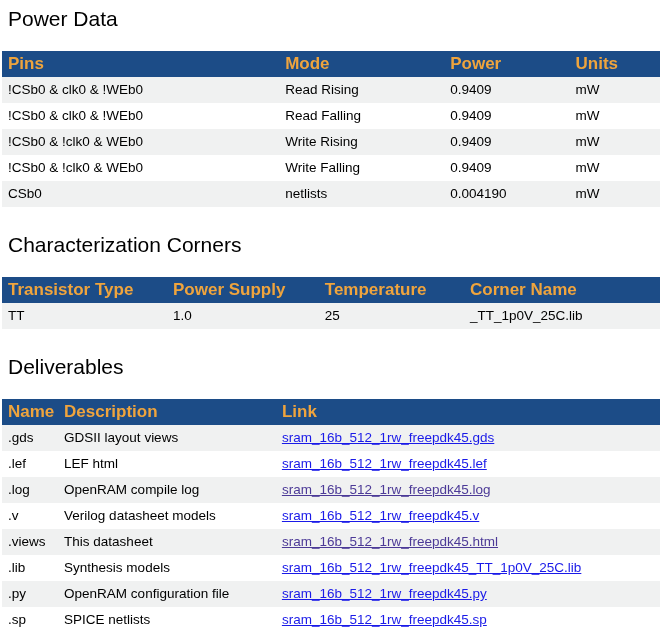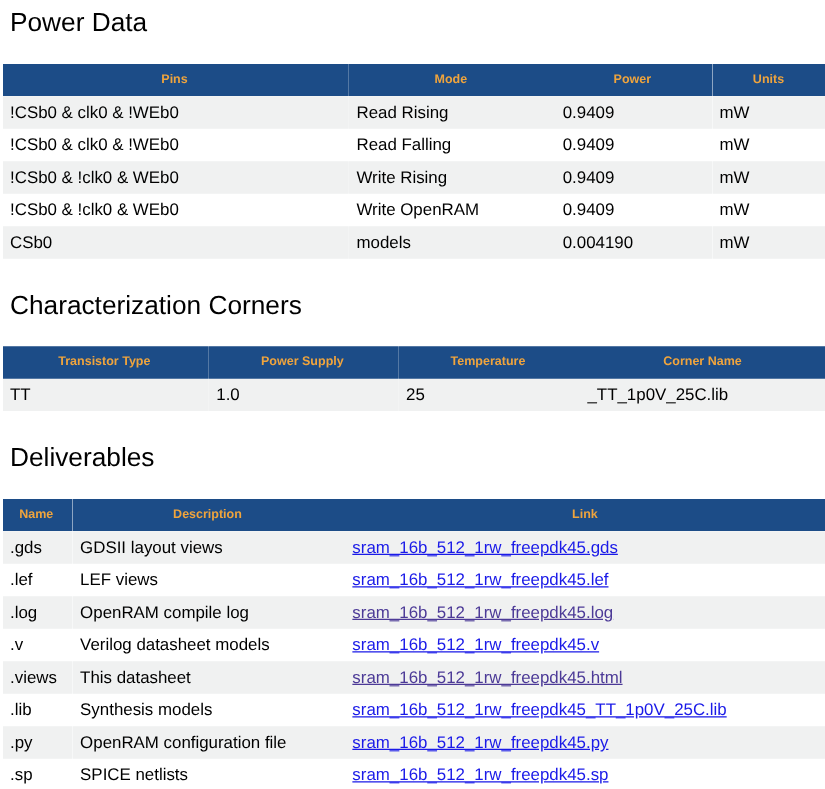--- a/index.html
+++ b/index.html
@@ -18,23 +18,23 @@
   }
   section:first-of-type h2 { margin-top: 5px; }
   table {
     width: 100%;
     border-collapse: collapse;
     table-layout: fixed;
   }
   th {
     background: var(--header-bg, #1c4c87);
     color: var(--header-fg, #efa43d);
-    text-align: center;
+    text-align: left;
     font-weight: 700;
-    font-size: 10px;
+    font-size: 17px;
     line-height: 16px;
     padding: 5px 8px 5px 6px;
     overflow: hidden;
     white-space: nowrap;
     margin-left: 32px;
   }
   td {
     font-size: 13.5px;
     line-height: 16px;
     padding: 5px 8px 5px 6px;
@@ -82,27 +82,27 @@
           <td>mW</td>
         </tr>
         <tr>
           <td>!CSb0 &amp; !clk0 &amp; WEb0</td>
           <td>Write Rising</td>
           <td>0.9409</td>
           <td>mW</td>
         </tr>
         <tr>
           <td>!CSb0 &amp; !clk0 &amp; WEb0</td>
-          <td>Write OpenRAM</td>
+          <td>Write Falling</td>
           <td>0.9409</td>
           <td>mW</td>
         </tr>
         <tr>
           <td>CSb0</td>
-          <td>models</td>
+          <td>netlists</td>
           <td>0.004190</td>
           <td>mW</td>
         </tr>
       </tbody>
     </table>
 </section>
 
 <section>
   <h2>Characterization Corners</h2>
   <table class="t1">
@@ -136,21 +136,21 @@
         </tr>
       </thead>
       <tbody>
         <tr>
           <td>.gds</td>
           <td>GDSII layout views</td>
           <td><a href="sram_16b_512_1rw_freepdk45.gds">sram_16b_512_1rw_freepdk45.gds</a></td>
         </tr>
         <tr>
           <td>.lef</td>
-          <td>LEF views</td>
+          <td>LEF html</td>
           <td><a href="sram_16b_512_1rw_freepdk45.lef">sram_16b_512_1rw_freepdk45.lef</a></td>
         </tr>
         <tr>
           <td>.log</td>
           <td>OpenRAM compile log</td>
           <td><a href="sram_16b_512_1rw_freepdk45.log" class="visited">sram_16b_512_1rw_freepdk45.log</a></td>
         </tr>
         <tr>
           <td>.v</td>
           <td>Verilog datasheet models</td>

